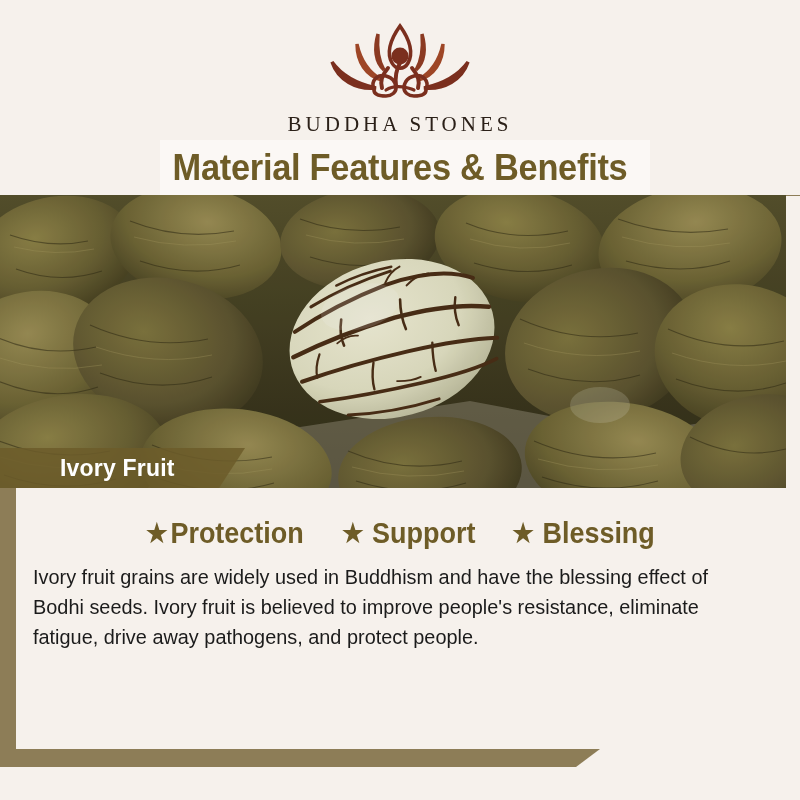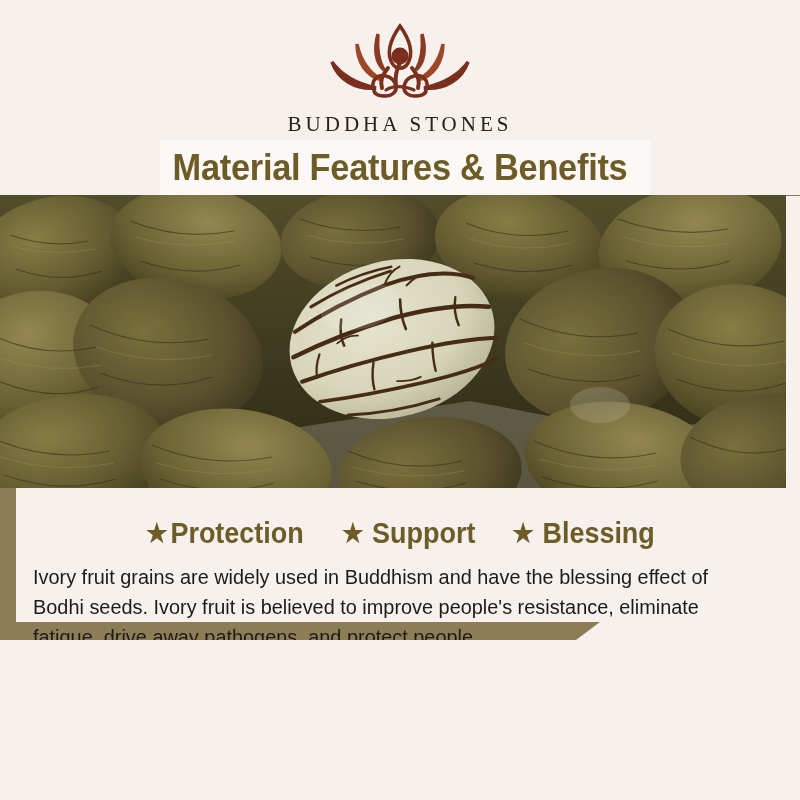--- a/index.html
+++ b/index.html
@@ -1,21 +1,21 @@
 <!DOCTYPE html>
 <html><head>
 <meta charset="utf-8">
 <style>
   html,body{margin:0;padding:0;}
   body{
     width:800px;height:800px;overflow:hidden;
     background:#f6f1ec;
     font-family:"Liberation Sans", sans-serif;
   }
-  #page{position:relative;width:800px;height:640px;background:#f6f1ec;overflow:hidden;}
+  #page{position:relative;width:800px;height:767px;background:#f6f1ec;overflow:hidden;}
 
   
   .frame-shape{position:absolute;background:#8d7d57;}
   #frame-top-right{
     top:0;right:0;width:580px;height:19px;
     clip-path:polygon(24px 0,100% 0,100% 100%,0 100%);
   }
   #frame-right-vert{top:0;right:0;width:16px;height:196px;}
   #frame-bottom-left{
     bottom:0;left:0;width:600px;height:18px;
@@ -244,20 +244,23 @@
           <path d="M338 134 q12 -6 22 -2" stroke-width="1.8"></path>
           <path d="M386 186 q14 4 24 2" stroke-width="1.8"></path>
         </g>
       </g>
       <ellipse cx="360" cy="112" rx="40" ry="22" fill="#ffffff" opacity="0.16" transform="rotate(-15 360 112)"></ellipse>
       <ellipse cx="600" cy="210" rx="30" ry="18" fill="#d8d6c2" opacity="0.22"></ellipse>
       <rect width="786" height="293" fill="#1e1a0c" opacity="0.06"></rect>
     </svg>
   </div>
 
+  <div id="ivory-label">
+    <span id="ivory-label-text">Ivory Fruit</span>
+  </div>
 
   <div id="benefits">
     <div class="benefit">
       <span class="star">★</span>
       <span>Protection</span>
     </div>
     <div class="benefit spaced">
       <span class="star">★</span>
       <span>Support</span>
     </div>

